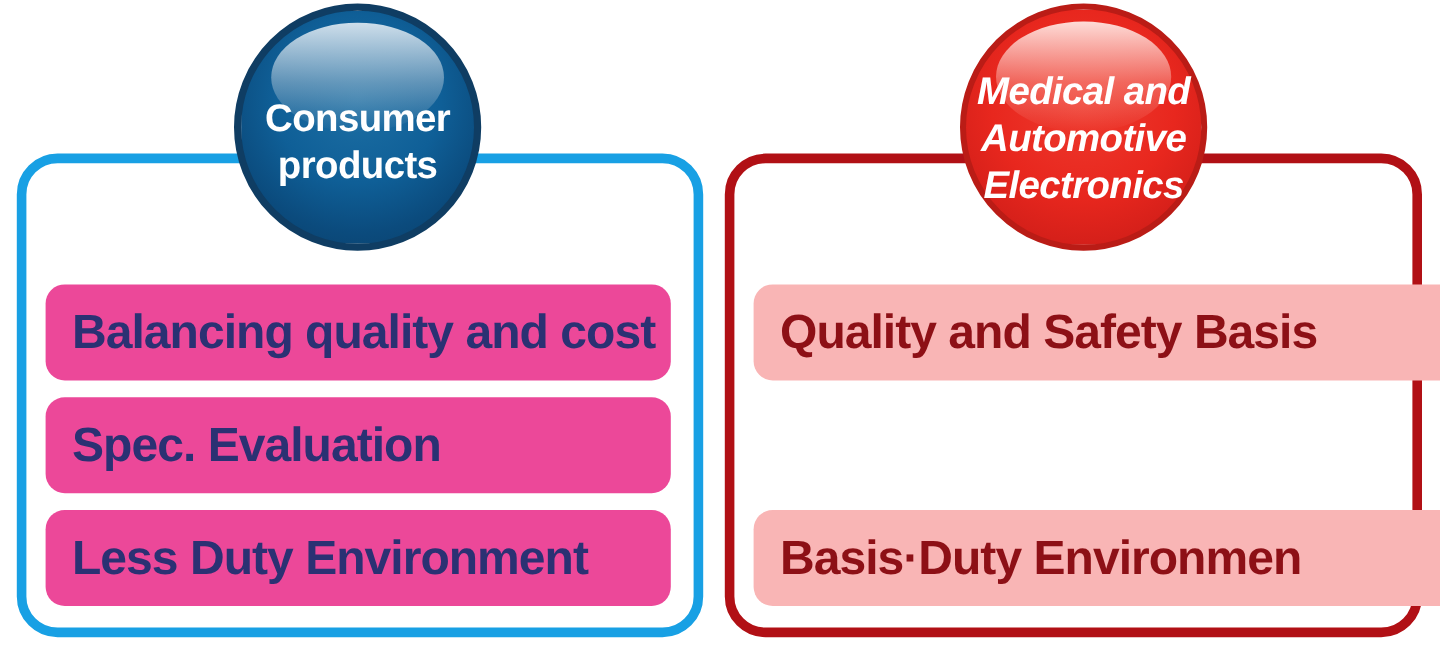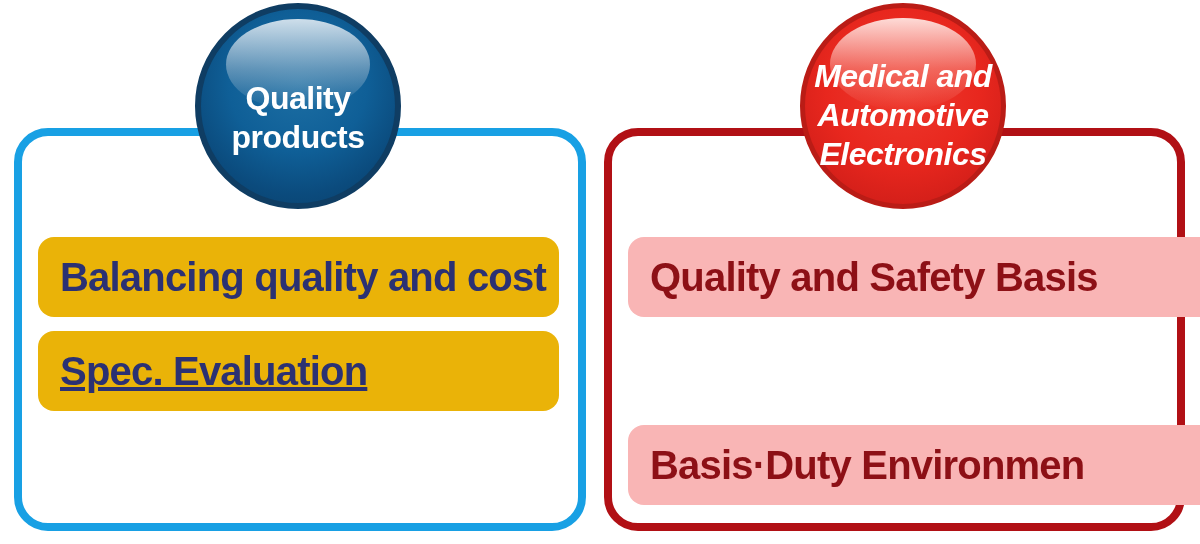--- a/index.html
+++ b/index.html
@@ -19,24 +19,24 @@
   .panel-right{left:604px;width:581px;border:8px solid #b11015;}
 
   
   .box{
     position:absolute;height:80px;border-radius:16px;
     display:flex;align-items:center;
     padding-left:22px;box-sizing:border-box;
     font-size:40px;font-weight:bold;letter-spacing:-0.8px;
     white-space:nowrap;
   }
-  .col-left{left:38px;width:521px;background:#eab308;color:#2b3173;text-align:center;}
+  .col-left{left:38px;width:521px;background:#ec4899;color:#2b3173;text-align:center;}
   .col-right{left:628px;width:636px;background:#f9b5b5;color:#8d1016;}
   .row1{top:237px;}
-  .row2{top:331px;text-decoration:underline;}
+  .row2{top:331px;}
   .row3{top:425px;}
 
   
   .sphere{
     position:absolute;top:3px;width:206px;height:206px;
     border-radius:50%;box-sizing:border-box;
     display:flex;align-items:center;justify-content:center;
   }
   .sphere-blue{
     left:195px;
@@ -71,27 +71,28 @@
   }
 </style>
 </head>
 <body>
 
 <div class="canvas">
 
   <div class="panel panel-left"></div>
   <div class="box col-left row1">Balancing quality and cost</div>
   <div class="box col-left row2">Spec. Evaluation</div>
+  <div class="box col-left row3">Less Duty Environment</div>
 
   <div class="panel panel-right"></div>
   <div class="box col-right row1">Quality and Safety Basis</div>
   <div class="box col-right row3">Basis·Duty Environmen</div>
 
   <div class="sphere sphere-blue">
-    <span class="sphere-label">Quality
+    <span class="sphere-label">Consumer
 products</span>
   </div>
   <div class="sphere sphere-red">
     <span class="sphere-label">Medical and
 Automotive
 Electronics</span>
   </div>
 
 </div>
 

